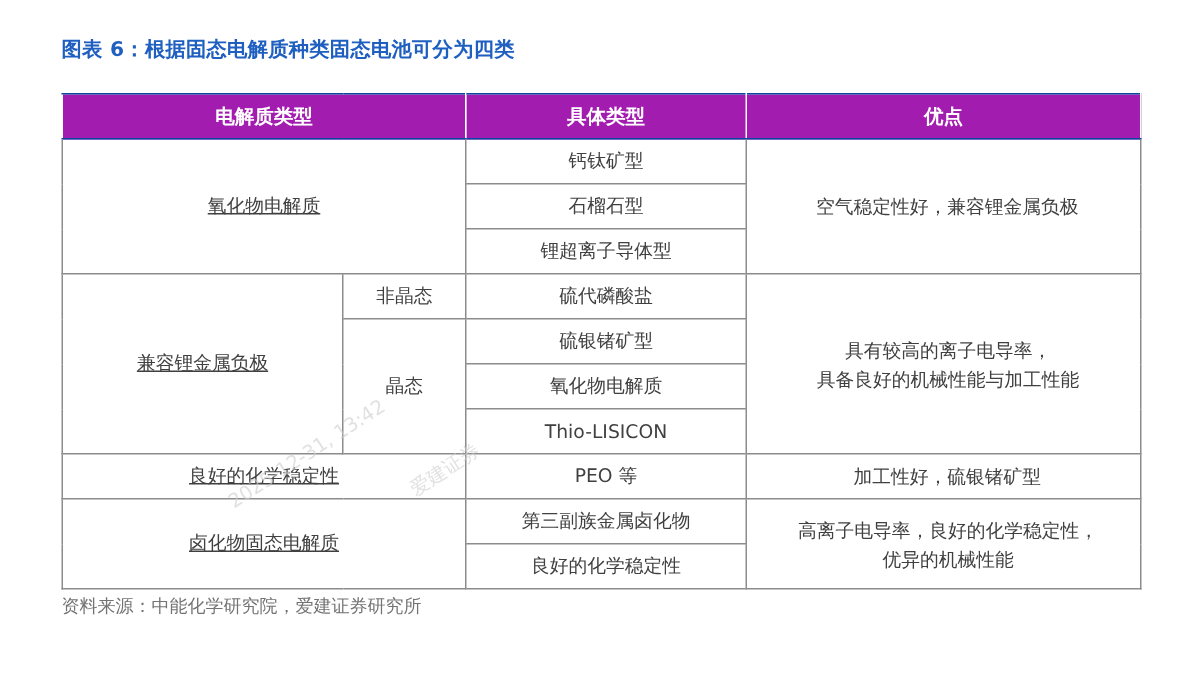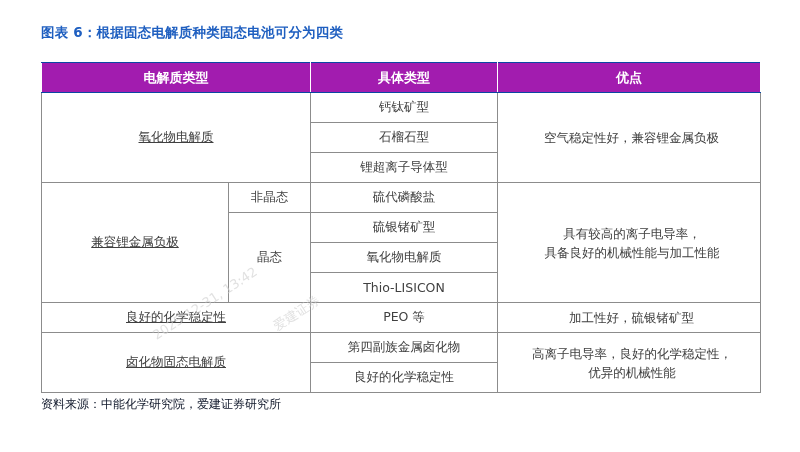--- a/index.html
+++ b/index.html
@@ -118,21 +118,21 @@
     width: 272px;
     margin-left: -4px;
   }
 
   
   .source {
     position: absolute;
     left: 41px;
     top: 396px;
     font-size: 12px;
-    color: #0f172a;
+    color: #737373;
     white-space: nowrap;
   }
 </style>
 </head>
 <body>
 
 <div class="page">
 
   <div class="fig-title">图表 6：根据固态电解质种类固态电池可分为四类</div>
 
@@ -194,21 +194,21 @@
         <tr>
           <td class="group" colspan="2">良好的化学稳定性</td>
           <td>PEO 等</td>
           <td class="adv">
             <span class="adv-inner">加工性好，硫银锗矿型</span>
           </td>
         </tr>
 
         <tr>
           <td class="group" colspan="2" rowspan="2">卤化物固态电解质</td>
-          <td>第四副族金属卤化物</td>
+          <td>第三副族金属卤化物</td>
           <td class="adv" rowspan="2">
             <span class="adv-inner adv-wide">高离子电导率，良好的化学稳定性，优异的机械性能</span>
           </td>
         </tr>
         <tr>
           <td>良好的化学稳定性</td>
         </tr>
 
       </tbody>
     </table>

